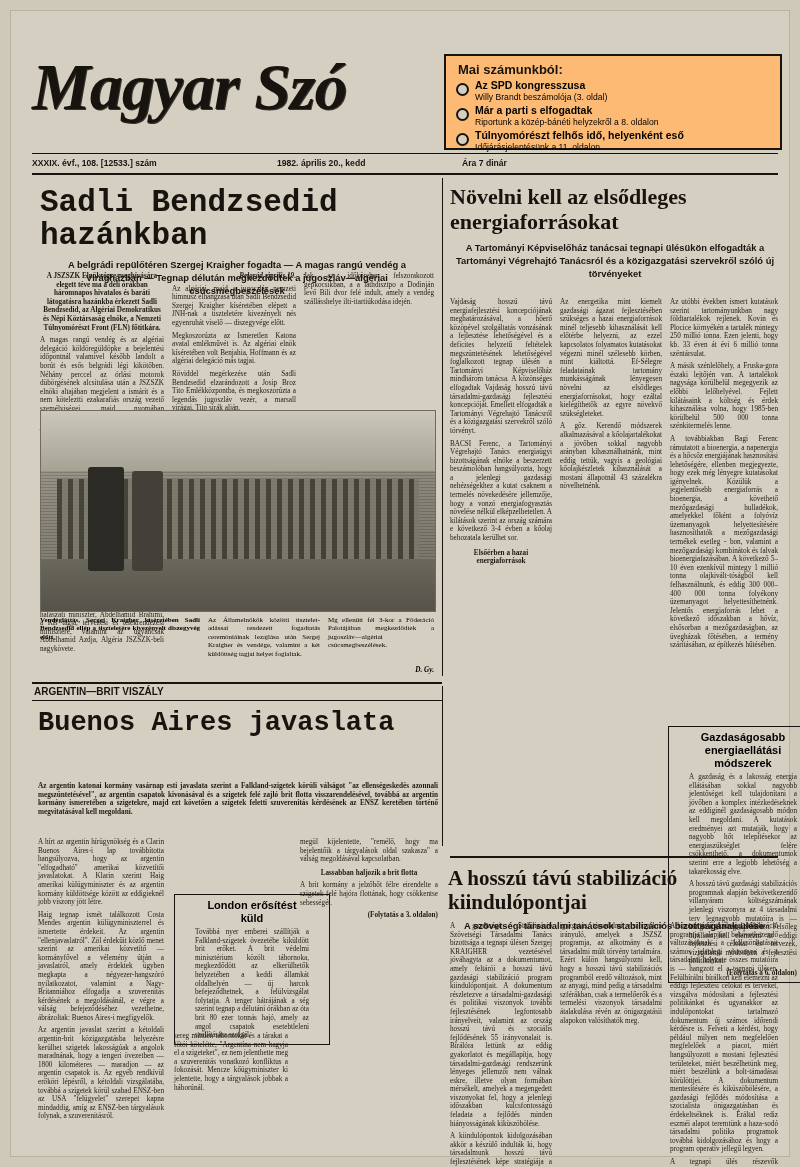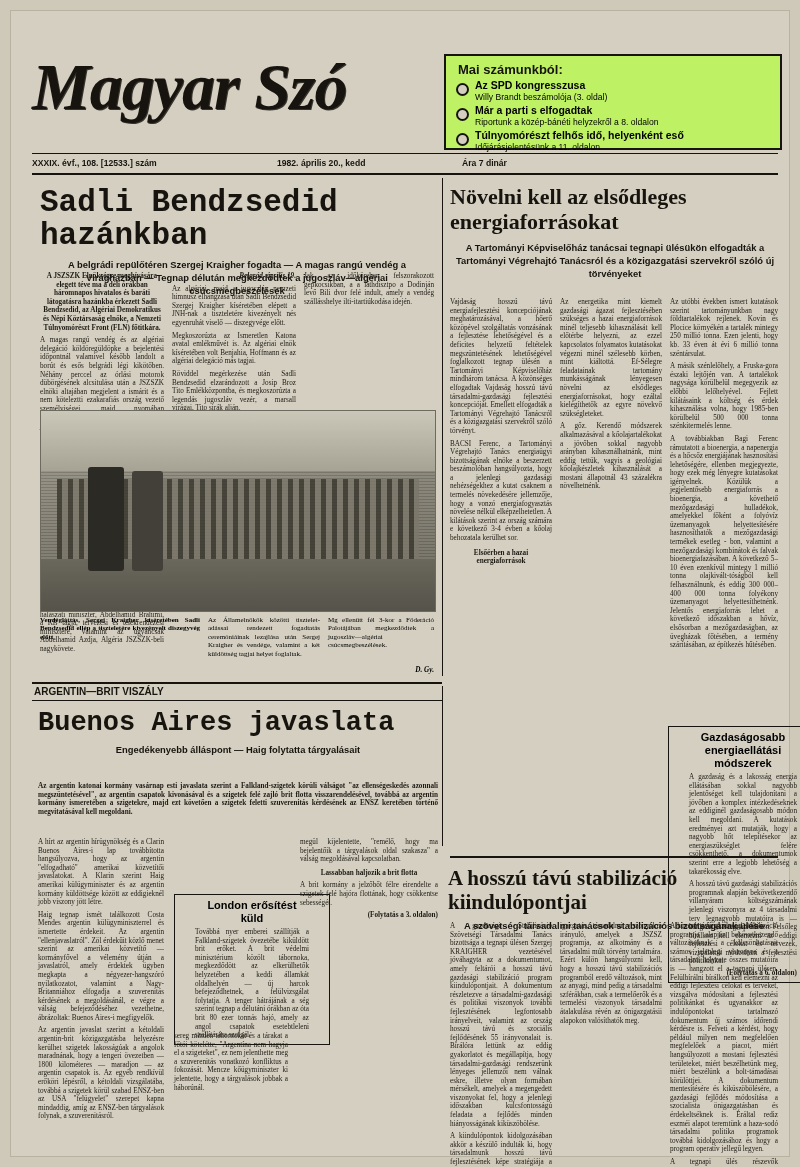--- a/index.html
+++ b/index.html
@@ -18,21 +18,21 @@
   .masthead{position:absolute;left:22px;top:38px;width:400px;height:78px;}
   .masthead .logo{
     font-family:"Liberation Serif", serif;
     font-weight:bold;font-style:italic;
     font-size:66px;letter-spacing:-1px;color:#17140f;
     line-height:78px;white-space:nowrap;
     text-shadow:1px 1px 0 #3a352c;
   }
   .box-today{
     position:absolute;left:434px;top:44px;width:334px;height:92px;
-    border:2px solid #17140f;background:#bef264;
+    border:2px solid #17140f;background:#fdba74;
   }
   .box-today h3{
     margin:6px 0 3px 12px;font-size:13px;font-weight:bold;color:#17140f;
     font-family:"Liberation Sans", sans-serif;
   }
   .tl{display:flex;align-items:flex-start;margin:0 8px 2px 10px;}
   .bullet{
     width:9px;height:9px;border-radius:50%;border:2px solid #17140f;
     margin:3px 6px 0 0;flex:0 0 auto;background:#d4cfc0;
   }
@@ -207,21 +207,20 @@
       <div class="body" style="margin-top:4px;">A hosszú távú gazdasági stabilizációs programnak alapján bekövetkezendő villanyáram költségszámának jelenlegi viszonyra az 4 társadalmi terv legnagyobb mutatóira is — hangzott el a tegnapi ülésen. Felsőleg bírálkon kell elemezni az eddigi fejlesztési célokat és tervezek, vizsgálatok módosítani a fejlesztési politikánkat.</div>
       <div class="body" style="text-align:right;font-weight:bold;margin-top:3px;">(Folytatás a 6. oldalon)</div>
     </div>
 
     <div class="hr2" style="left:22px;top:672px;width:410px;"></div>
     <div class="col kicker" style="left:24px;top:676px;">ARGENTIN—BRIT VISZÁLY</div>
     <div class="hr" style="left:22px;top:690px;width:410px;"></div>
 
     <div class="col" style="left:28px;top:698px;width:400px;">
       <div class="hl1" style="font-size:27px;line-height:30px;">Buenos Aires javaslata</div>
-      <div class="sub" style="margin-top:5px;">Engedékenyebb álláspont — Haig folytatta tárgyalásait</div>
     </div>
 
     <div class="col body" style="left:28px;top:772px;width:400px;font-weight:bold;">Az argentin katonai kormány vasárnap esti javaslata szerint a Falkland-szigetek körüli válságot "az ellenségeskedés azonnali megszüntetésével", az argentin csapatok kivonásával és a szigetek felé zajló brit flotta visszarendelésével, továbbá az argentin kormány ismeretében a szigetekre, majd ezt követően a szigetek feletti szuverenitás kérdésének az ENSZ keretében történő megvitatásával kell megoldani.</div>
 
     <div class="col body" style="left:28px;top:828px;width:126px;">
       <div>A hírt az argentin hírügynökség és a Clarin Buenos Aires-i lap továbbította hangsúlyozva, hogy az argentin "elfogadható" amerikai közvetítői javaslatokat. A Klarin szerint Haig amerikai külügyminiszter és az argentin kormány küldöttsége között az eddigieknél jobb viszony jött létre.</div>
       <div style="margin-top:4px;">Haig tegnap ismét találkozott Costa Mendes argentin külügyminiszterrel és ismertette érdekeit. Az argentin "ellenjavaslatról". Zöl érdekűit közlő menet szerint az amerikai közvetítő — kormányfővel a vélemény útján a javaslatról, amely érdektek ügyben megkapta a négyezer-hangszóró nyilatkozatot, valamint a Nagy-Britanniához elfogadja a szuverenitás kérdésének a megoldásánál, e végre a válság befejeződéséhez vezethetne, ábrázoltak: Buenos Aires-i megfigyelők.</div>
       <div style="margin-top:4px;">Az argentin javaslat szerint a kétoldali argentin-brit közigazgatásba helyezésre kerülhet szigetek lakosságúak a angolok maradnának, hogy a tengeri övezetben — 1800 kilométeres — maradjon — az argentin csapatok is. Az egyéb rendkívül erőköri lépésről, a kétoldali vizsgálatába, továbbá a szigetek körül szabad ENSZ-ben az USA "felügyelet" szerepet kapna mindaddig, amíg az ENSZ-ben tárgyalások folynak, a szuverenitásról.</div>
     </div>
 

